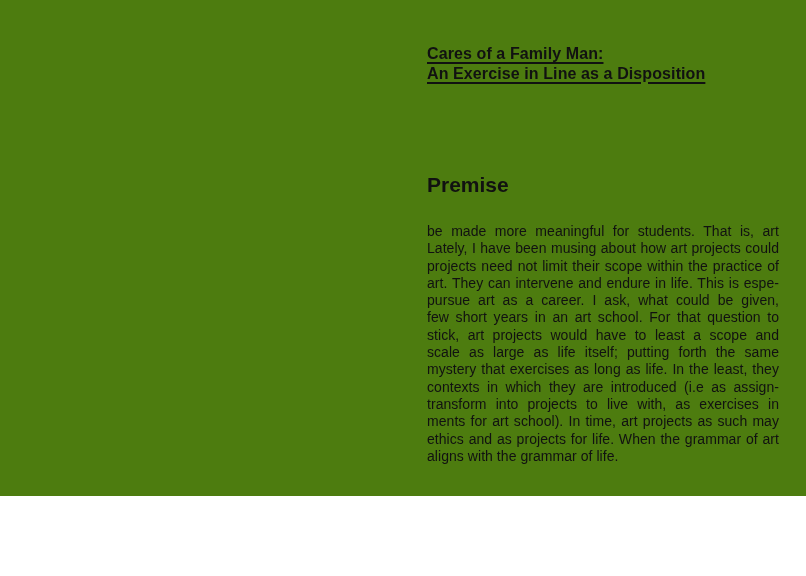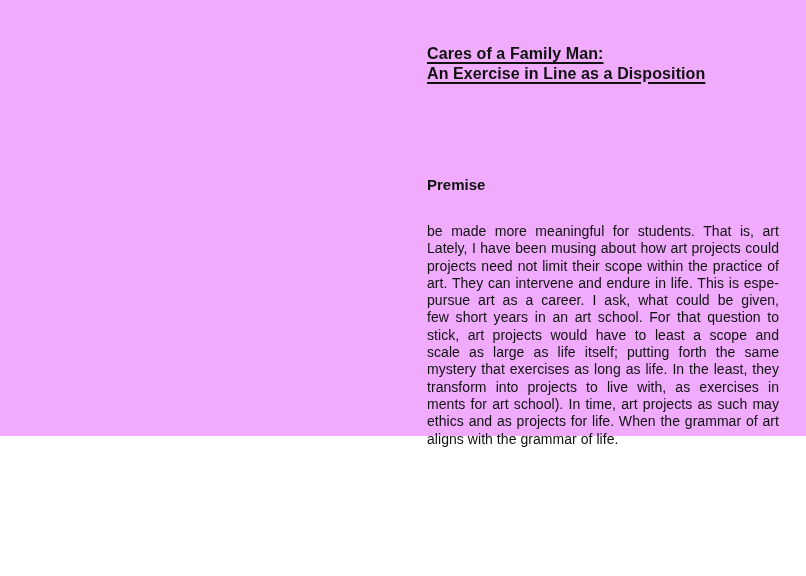--- a/index.html
+++ b/index.html
@@ -10,22 +10,22 @@
     width: 806px;
     height: 576px;
     background: #ffffff;
     font-family: "Liberation Sans", sans-serif;
     color: #111111;
     overflow: hidden;
   }
   .page {
     position: relative;
     width: 806px;
-    height: 436px;
-    background: #f0abfc;
+    height: 496px;
+    background: #4d7c0f;
     text-decoration: underline;
   }
   .doc-title {
     position: absolute;
     left: 427px;
     top: 44px;
     width: 360px;
     font-size: 16px;
     font-weight: bold;
     line-height: 19.5px;
@@ -33,21 +33,21 @@
   }
   .doc-title .tline {
     text-decoration: underline;
     text-decoration-thickness: 1.6px;
     text-underline-offset: 2.5px;
   }
   .section-heading {
     position: absolute;
     left: 427px;
     top: 176px;
-    font-size: 15px;
+    font-size: 21px;
     font-weight: bold;
     line-height: 17px;
   }
   .body-text {
     position: absolute;
     left: 427px;
     top: 223px;
     width: 352px;
     font-size: 14px;
     line-height: 17.3px;
@@ -77,19 +77,20 @@
   <div class="body-text">
     <div class="jline">be made more meaningful for students. That is, art</div>
     <div class="jline">Lately, I have been musing about how art projects could</div>
     <div class="jline">projects need not limit their scope within the practice of</div>
     <div class="jline">art. They can intervene and endure in life. This is espe-</div>
     <div class="jline">pursue art as a career.  I ask, what could be given,</div>
     <div class="jline">few short years in an art school. For that question to</div>
     <div class="jline">stick, art projects would have to least a scope and</div>
     <div class="jline">scale as large as life itself; putting forth the same</div>
     <div class="jline">mystery that exercises as long as life. In the least,  they</div>
+    <div class="jline">contexts in which they are introduced (i.e as assign-</div>
     <div class="jline">transform into projects to live with, as exercises in</div>
     <div class="jline">ments for art school). In time, art projects as such may</div>
     <div class="jline">ethics and as projects for life. When the grammar of art</div>
     <div class="jline last">aligns with the grammar of life.</div>
   </div>
 
 </div>
 
 </body></html>

